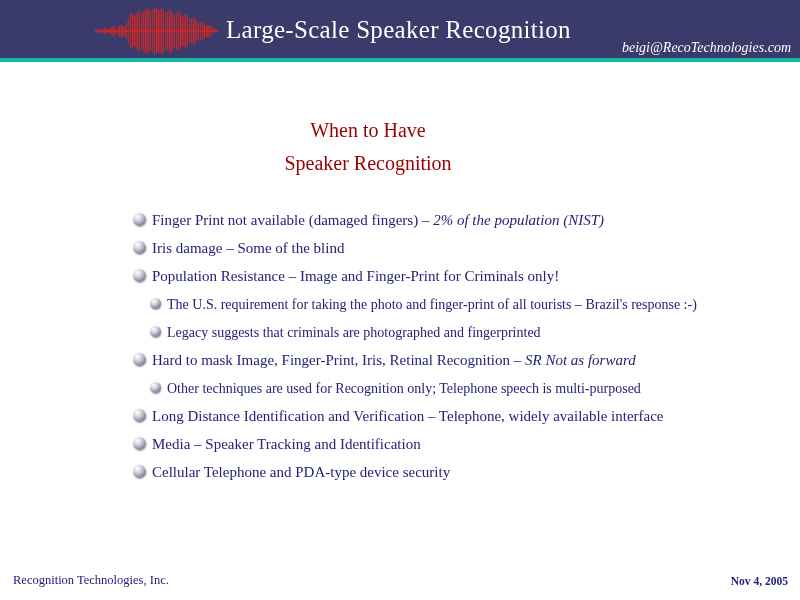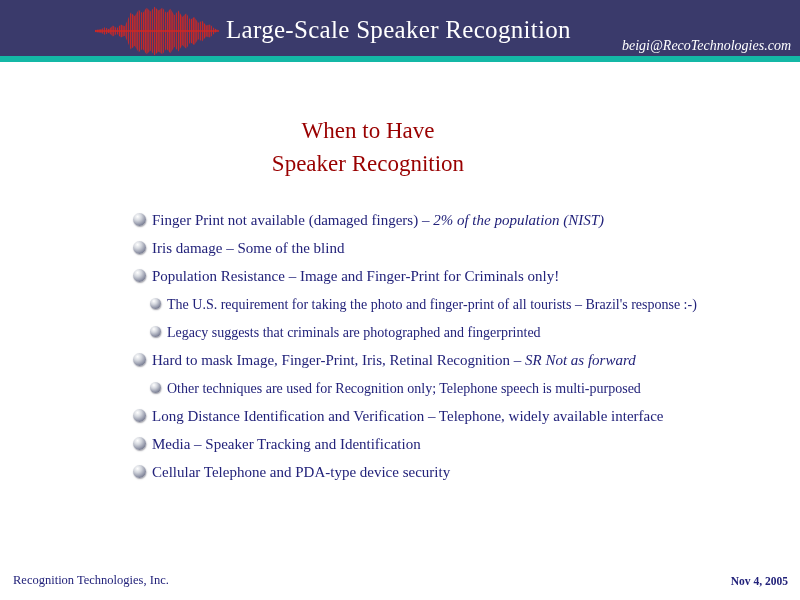--- a/index.html
+++ b/index.html
@@ -10,21 +10,21 @@
     position: relative;
     overflow: hidden;
   }
   .slide { position: absolute; inset: 0; width: 800px; height: 600px; }
 
   
   .header {
     position: absolute; top: 0; left: 0;
     width: 800px; height: 62px;
     background: #3a3a6b;
-    border-bottom: 6px solid #14b8a6;
+    border-bottom: 4px solid #14b8a6;
     box-sizing: border-box;
   }
   .header-title {
     position: absolute; left: 226px; top: 16px;
     color: #ffffff; font-size: 25px; letter-spacing: 0.3px;
     white-space: nowrap;
   }
   .waveform {
     position: absolute; left: 95px; top: 5px;
     width: 124px; height: 52px;
@@ -34,21 +34,21 @@
     color: #ffffff; font-size: 14px;
     font-style: italic; font-weight: normal;
     white-space: nowrap;
   }
 
   
   .slide-title {
     position: absolute; top: 114px; left: 0; width: 736px;
     text-align: center;
     color: #990000;
-    font-size: 23px; line-height: 33px;
+    font-size: 20px; line-height: 33px;
   }
 
   
   .bullets {
     position: absolute; top: 211px; left: 133px; width: 660px;
     color: #22227a;
   }
   .bullet-row {
     display: flex; align-items: flex-start;
     margin-bottom: 9px;

